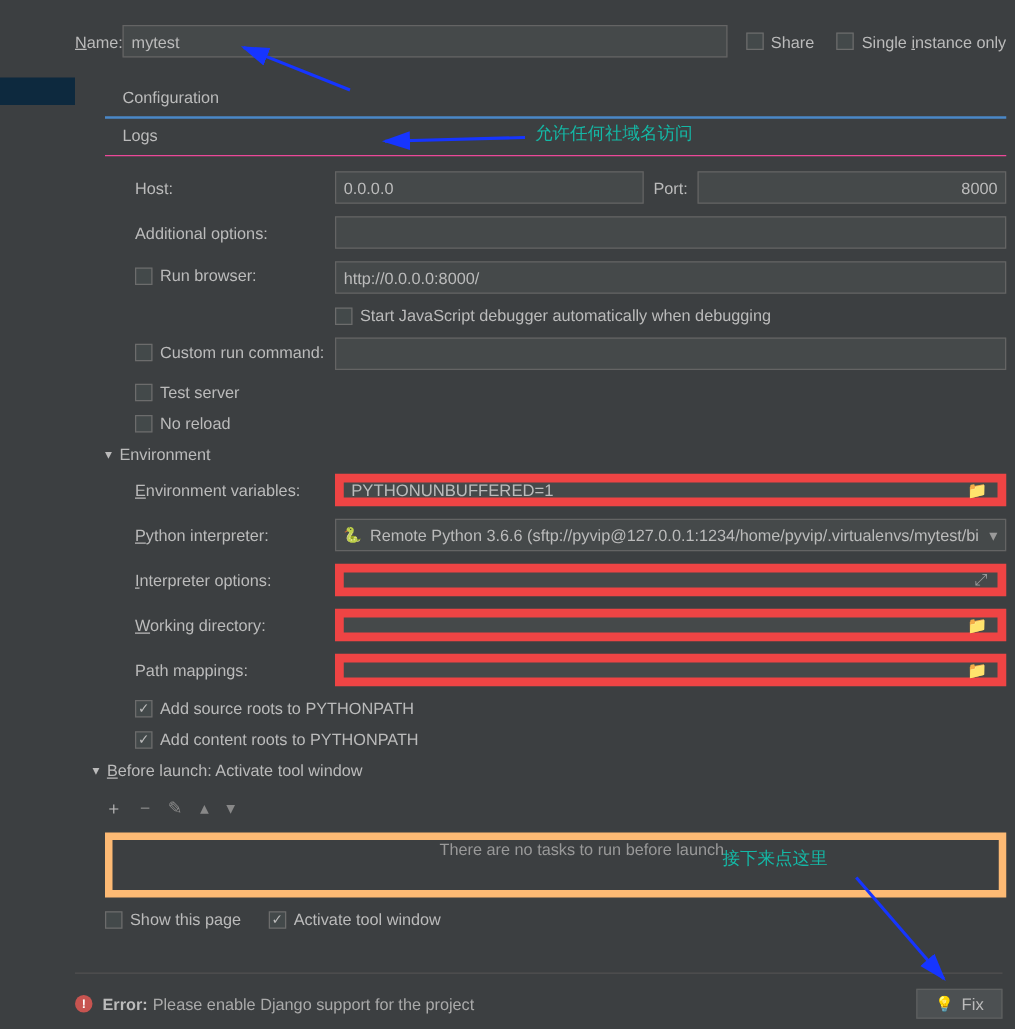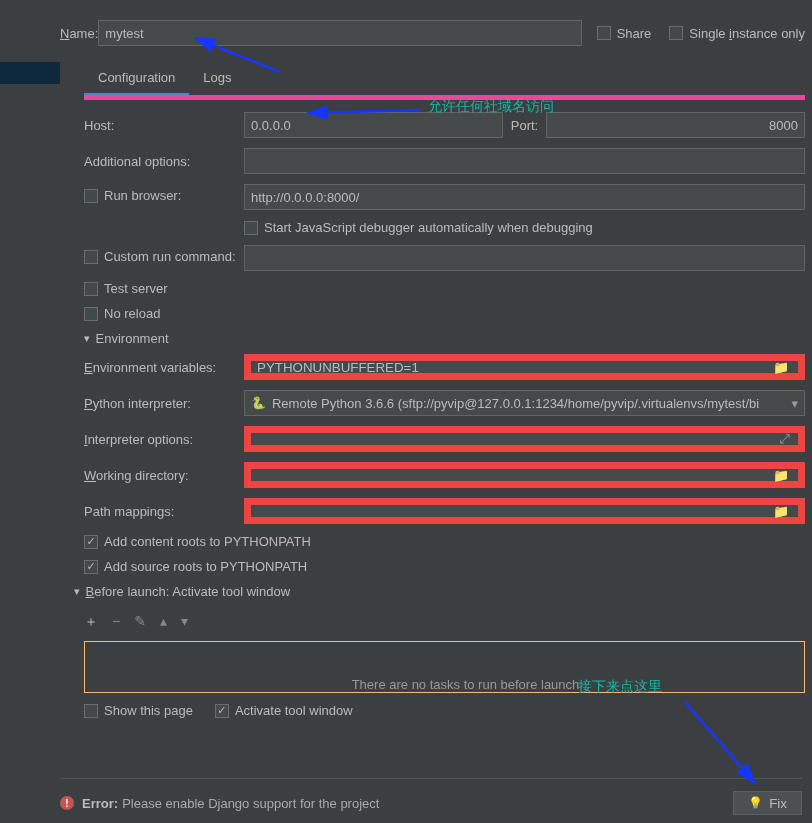--- a/index.html
+++ b/index.html
@@ -54,33 +54,34 @@
   background: #43494a;
 }
 .chk.checked::after {
   content: "✓";
   color: #bbb;
   font-size: 11px;
 }
 .chk-label { display: inline-flex; align-items: center; cursor: pointer; }
 .tabs {
   display: flex;
-  border-bottom: 5px solid #ec4899;
+  border-bottom: 1px solid #ec4899;
   margin: 18px 0 12px 24px;
+  flex-direction: column;
 }
 .tab {
   padding: 6px 14px 8px;
   color: #bbbbbb;
   cursor: pointer;
 }
 .tab.active {
   border-bottom: 2px solid #4a88c7;
 }
 .form-body { padding-left: 24px; }
-.form-row { display: flex; align-items: center; margin-bottom: 10px; }
+.form-row { display: flex; align-items: center; margin-bottom: 10px; margin-left: 24px; }
 .form-row .flabel { width: 160px; }
 .input-col { flex: 1; display: flex; align-items: center; gap: 8px; }
 .input-col input[type=text] { flex: 1; }
 .port-input { width: 60px; text-align: right; }
 .section-hdr {
   display: flex;
   align-items: center;
   gap: 4px;
   margin: 10px 0 8px 0;
   cursor: pointer;
@@ -119,25 +120,25 @@
   border: 1px solid #646464;
   height: 26px;
   padding: 0 6px;
   gap: 6px;
 }
 .select-like .sel-text { flex: 1; white-space: nowrap; overflow: hidden; text-overflow: ellipsis; color:#bbb;}
 .py-icon { font-size: 12px; }
 .dd-arrow { color: #9a9a9a; }
 .task-box {
   margin-top: 4px;
-  border: 1px solid #fdba74;
+  border: 6px solid #fdba74;
   background: #3c3f41;
   height: 52px;
   display: flex;
-  align-items: flex-end;
+  align-items: flex-start;
   justify-content: center;
   color: #999;
   padding-left: 42px;
 }
 .toolbar {
   display: flex;
   gap: 14px;
   padding: 6px 0;
 }
 .toolbar span { color: #888; cursor: pointer; font-size: 14px; }
@@ -313,27 +314,27 @@
       <span class="flabel">Path mappings:</span>
       <div class="field-with-icon">
         <input type="text" style="">
         <span class="icon-btn">📁</span>
       </div>
     </div>
 
     <div class="form-row">
       <label class="chk-label">
         <span class="chk checked"></span>
+        <span>Add source roots to PYTHONPATH</span>
+      </label>
+    </div>
+    <div class="form-row">
+      <label class="chk-label">
+        <span class="chk checked"></span>
         <span>Add content roots to PYTHONPATH</span>
-      </label>
-    </div>
-    <div class="form-row">
-      <label class="chk-label">
-        <span class="chk checked"></span>
-        <span>Add source roots to PYTHONPATH</span>
       </label>
     </div>
 
     <div class="before-launch-block">
       <div class="section-hdr caret-down" style="margin-left:-10px">
         <span><span class="underline">B</span>efore launch: Activate tool window</span>
       </div>
       <div class="toolbar">
         <span class="enabled">＋</span>
         <span>−</span>

